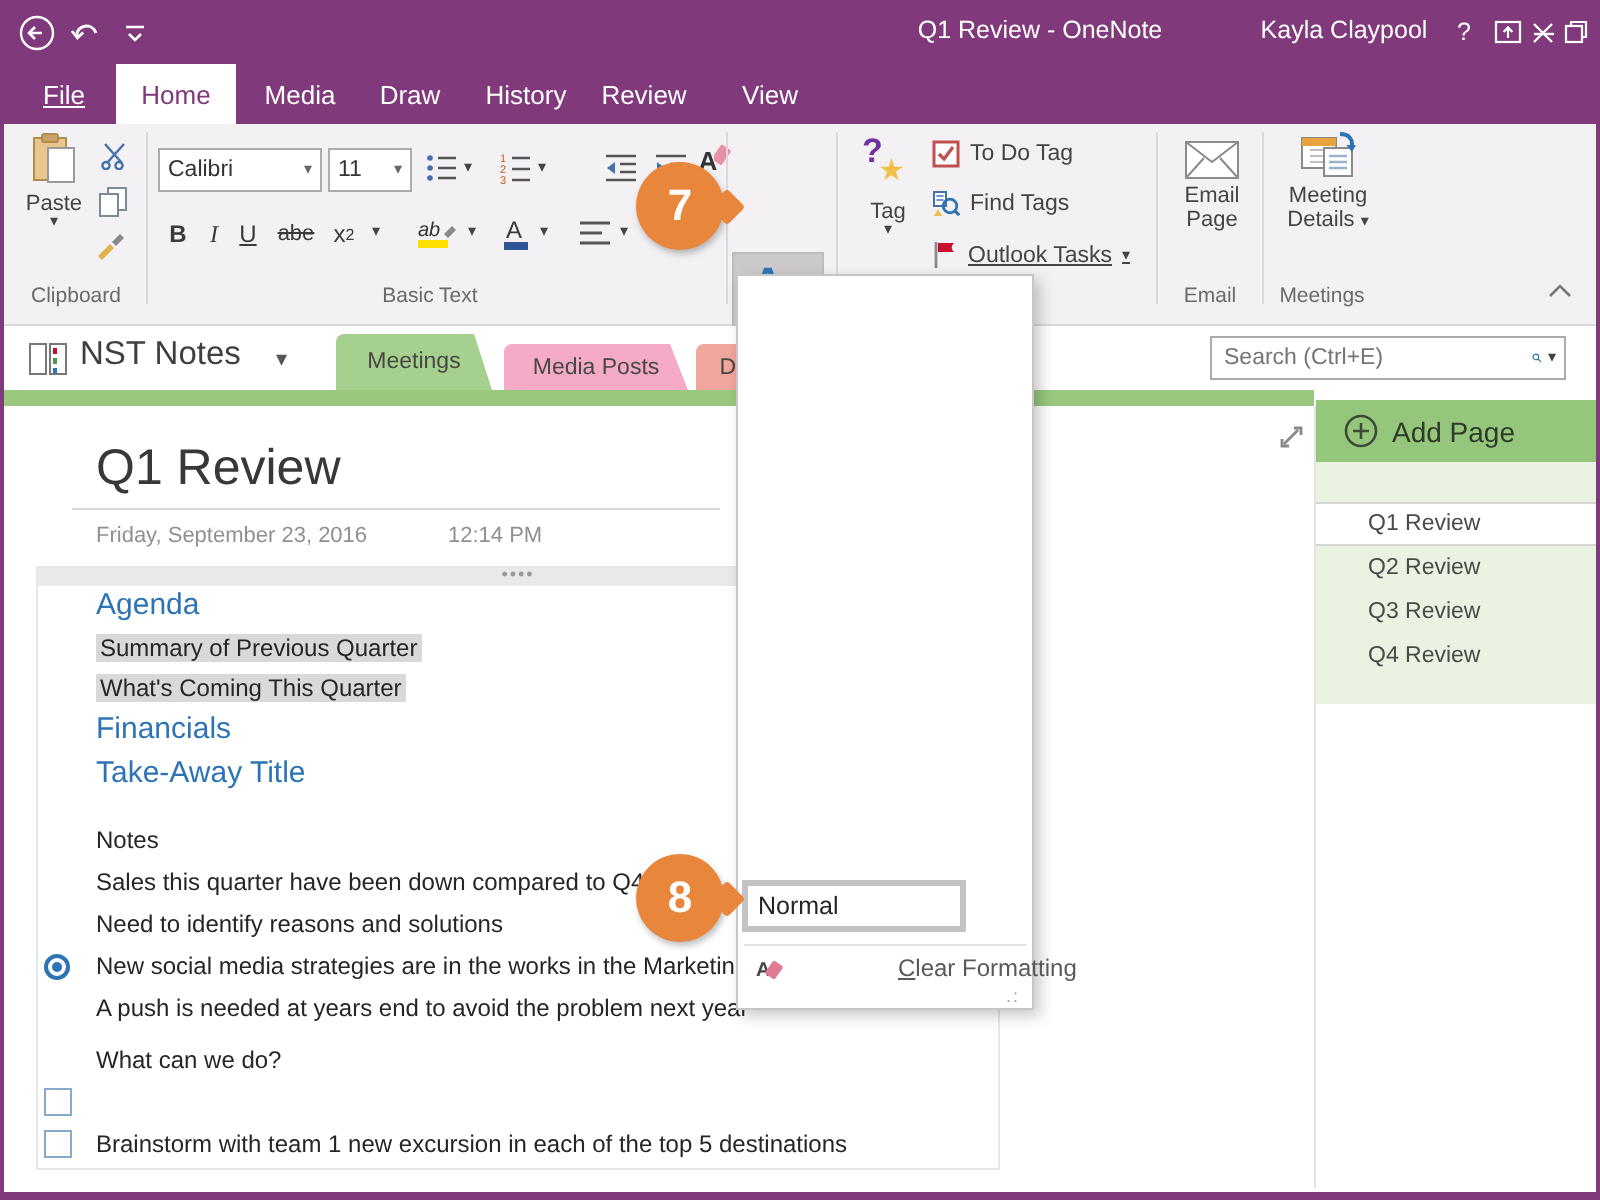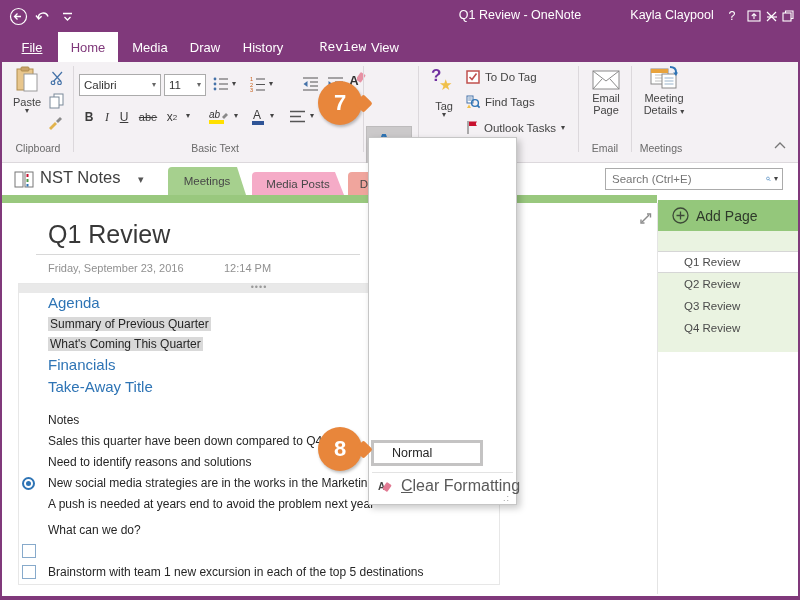--- a/index.html
+++ b/index.html
@@ -76,24 +76,24 @@
   .mi-h3{font-size:13.5px;color:#5B9BD5;}
   .mi-h4{font-size:13px;color:#5B9BD5;font-style:italic;}
   .mi-h5{font-size:12.5px;color:#2E74B5;}
   .mi-h6{font-size:12.5px;color:#2E74B5;font-style:italic;}
   .mi-pt{font-size:21px;color:#3b3b3b;font-weight:300;}
   .mi-cit{font-size:10.5px;color:#7f7f7f;}
   .mi-quote{font-size:12px;color:#595959;font-style:italic;}
   .mi-code{font-size:12.5px;color:#262626;font-family:"Liberation Mono",monospace;}
   .normalbox{left:371px;top:440px;width:112px;height:26px;border:3px solid #C4C3C3;box-sizing:border-box;
              display:flex;align-items:center;z-index:41;}
-  .normalbox .t{font-size:12.5px;color:#262626;margin-left:18px;}
+  .normalbox .t{font-size:12.5px;color:#262626;margin-left:5px;}
   .mi-sep{left:372px;top:472px;width:141px;height:1px;background:#E3E3E3;z-index:41;}
   .clearfmt{left:378px;top:477px;display:flex;align-items:center;gap:8px;z-index:41;}
-  .clearfmt .t{font-size:16px;color:#595959;}
+  .clearfmt .t{font-size:12px;color:#595959;margin-left:48px;}
   .clearfmt .t b{font-weight:normal;text-decoration:underline;}
   .grip{left:503px;top:493px;font-size:9px;color:#9a9a9a;z-index:41;letter-spacing:1px;}
 
   
   .callout{width:44px;height:44px;border-radius:50%;background:#E8863B;color:#fff;font-size:22px;font-weight:bold;
            display:flex;align-items:center;justify-content:center;box-shadow:1px 2px 3px rgba(0,0,0,.25);}
   .callout::after{content:"";position:absolute;right:-8px;top:16px;width:13px;height:13px;background:#E8863B;
                   transform:rotate(45deg);border-radius:2px;}
   .c7{left:318px;top:81px;z-index:50;}
   .c8{left:318px;top:427px;z-index:60;}
@@ -154,21 +154,21 @@
       </svg>
     </div>
   </div>
 
   <div class="abs tabrow">
     <div class="rtab" style="left:12px;width:40px;text-decoration:underline;">File</div>
     <div class="rtab active" style="left:58px;width:60px;">Home</div>
     <div class="rtab" style="left:126px;width:48px;">Media</div>
     <div class="rtab" style="left:182px;width:46px;">Draw</div>
     <div class="rtab" style="left:234px;width:58px;">History</div>
-    <div class="rtab" style="left:315px;width:56px;font-family:Liberation Mono, monospace;">Review</div>
+    <div class="rtab" style="left:294px;width:56px;">Review</div>
     <div class="rtab" style="left:362px;width:46px;">View</div>
   </div>
 
   <div class="abs ribbon">
 
     <div class="bigbtn" style="left:8px;top:4px;width:38px;">
       <svg width="24" height="28" viewBox="0 0 24 28">
         <rect x="2" y="3" width="16" height="21" fill="#E8C68C" stroke="#B08D4F"></rect>
         <rect x="6" y="1" width="8" height="4" rx="1" fill="#C9A36A" stroke="#B08D4F"></rect>
         <rect x="9" y="8" width="13" height="17" fill="#fff" stroke="#9a9a9a"></rect>
@@ -308,21 +308,21 @@
     <div class="tagrow" style="left:466px;top:33px;">
       <svg width="14" height="14" viewBox="0 0 14 14">
         <rect x="1" y="1" width="6" height="7" fill="#fff" stroke="#4472A8"></rect>
         <path d="M2.2 3 H5.8 M2.2 5 H5.8" stroke="#4472A8" stroke-width="0.8"></path>
         <circle cx="9" cy="8" r="3.4" fill="none" stroke="#2E74B5" stroke-width="1.4"></circle>
         <path d="M11.4 10.4 L13.6 12.6" stroke="#2E74B5" stroke-width="1.6"></path>
         <path d="M1 13 L3 9.5 L5 13 Z" fill="#F0C04A"></path>
       </svg>
       <span>Find Tags</span>
     </div>
-    <div class="tagrow" style="left:466px;top:58px;">
+    <div class="tagrow" style="left:466px;top:58px;text-decoration:underline;">
       <svg width="13" height="15" viewBox="0 0 13 15">
         <path d="M2 1 V14" stroke="#8a8a8a" stroke-width="1.4"></path>
         <path d="M3 1.5 H11 C9.5 3 9.5 4.5 11 6 H3 Z" fill="#C8102E"></path>
       </svg>
       <span>Outlook Tasks</span>
       <span class="dd">▾</span>
     </div>
     <div class="vsep" style="left:578px;"></div>
 
     <div class="bigbtn" style="left:585px;top:4px;width:42px;">

